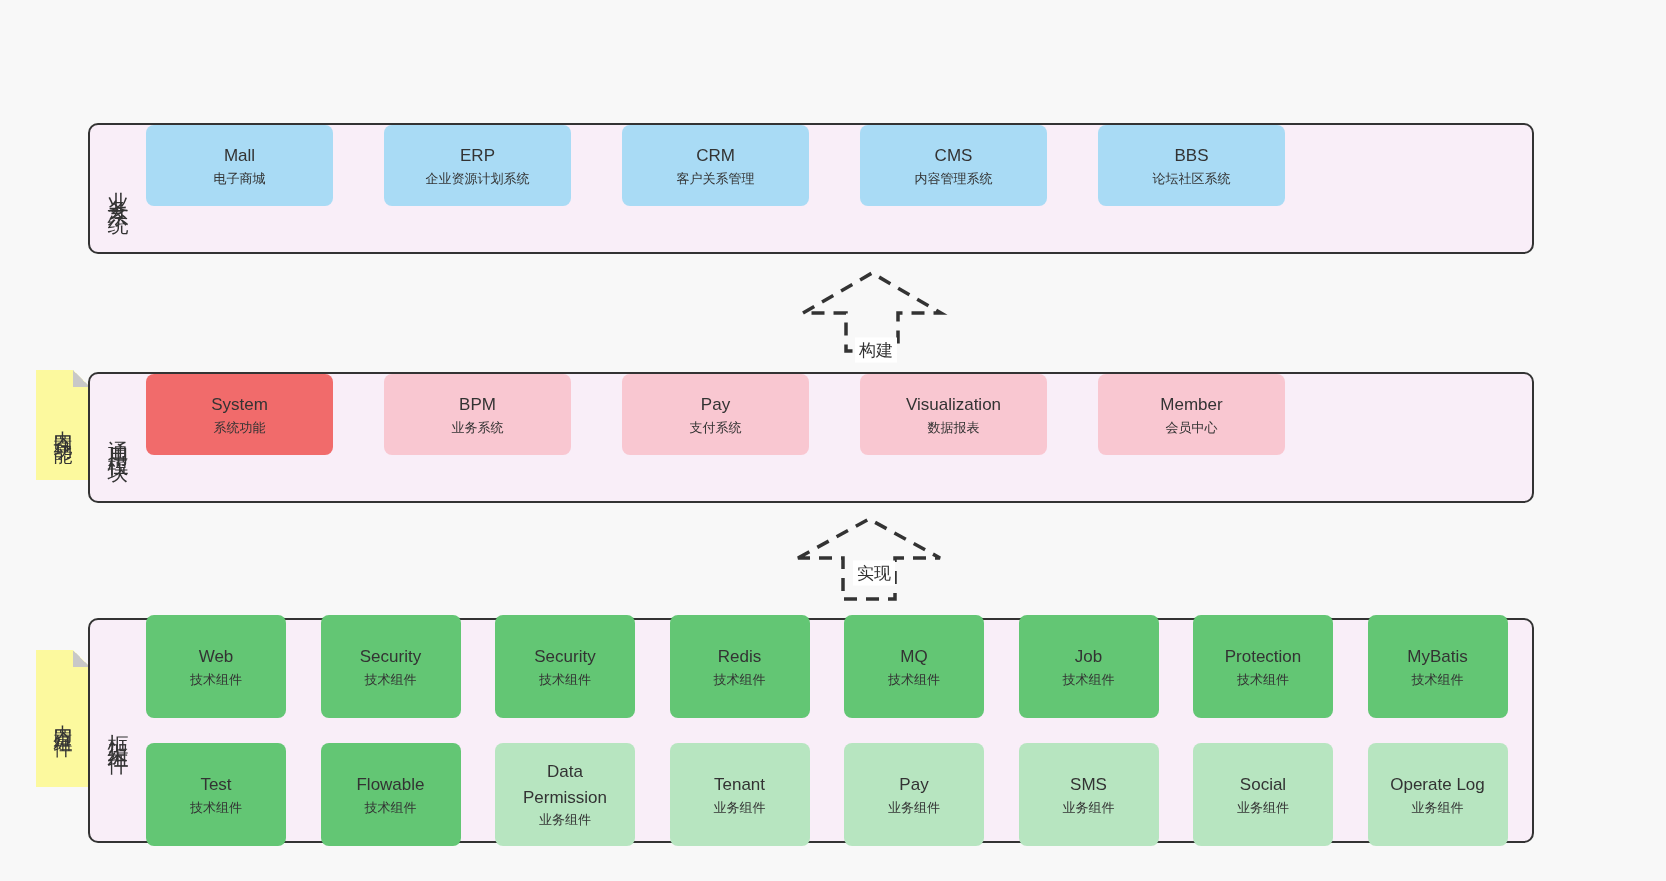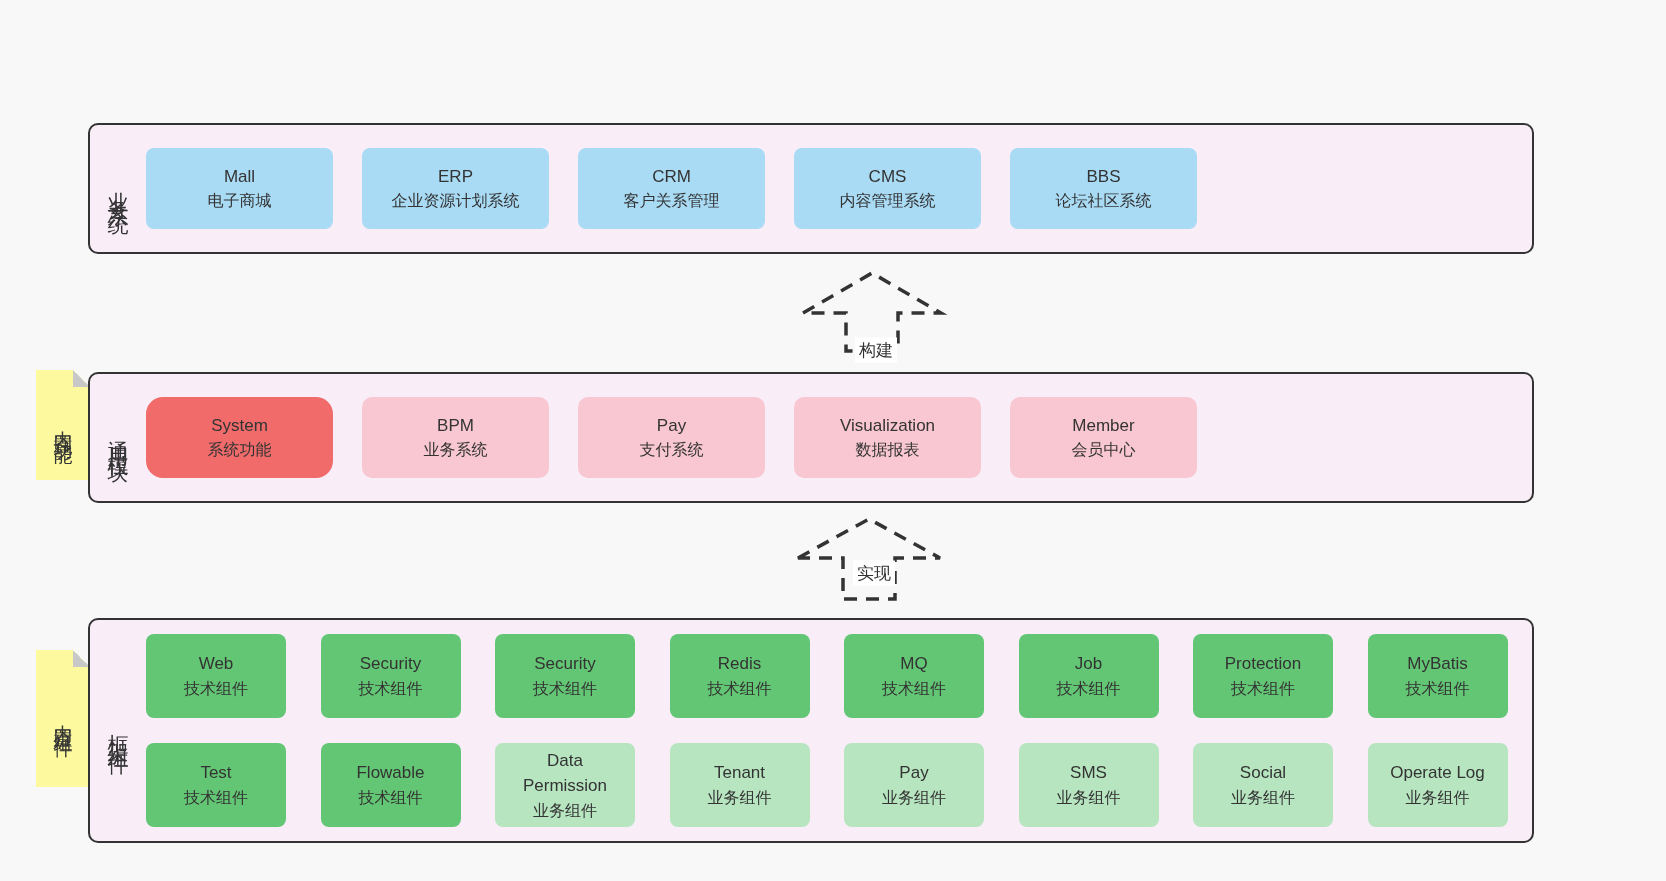--- a/index.html
+++ b/index.html
@@ -16,32 +16,32 @@
          background:var(--panel-bg);border:2px solid var(--panel-border);
          border-radius:10px;z-index:2;}
   #panel-business{top:123px;height:131px;}
   #panel-modules{top:372px;height:131px;}
   #panel-framework{top:618px;height:225px;}
   .vlabel{position:absolute;left:2px;top:0;bottom:0;width:52px;
           display:flex;align-items:center;justify-content:center;
           writing-mode:vertical-lr;text-orientation:upright;
           font-size:21px;letter-spacing:7px;color:var(--text);}
   .row6{position:absolute;left:56px;top:0;bottom:0;display:flex;
-        align-items:center;gap:29px;}
+        align-items:flex-start;gap:51px;}
   .grid{position:absolute;left:56px;top:0;bottom:0;display:flex;
         flex-direction:column;justify-content:center;gap:25px;}
   .grow{display:flex;gap:34.5px;}
   .node{box-sizing:border-box;width:187px;height:81px;border-radius:8px;
         display:flex;flex-direction:column;align-items:center;justify-content:center;
         text-align:center;line-height:1.5;padding:0 10px;}
   .node .t{font-size:17px;}
-  .node .s{font-size:16px;}
-  .node-sm{width:140px;height:84px;}
-  .blue{background:var(--node-blue);} .red{background:var(--node-red);border-radius:17px;}
-  .pink{background:var(--node-pink);border-radius:10px;} .green{background:var(--node-green);}
+  .node .s{font-size:13px;}
+  .node-sm{width:140px;height:103px;}
+  .blue{background:var(--node-blue);} .red{background:var(--node-red);}
+  .pink{background:var(--node-pink);} .green{background:var(--node-green);}
   .lgreen{background:var(--node-green-light);}
   .note{position:absolute;left:36px;width:54px;z-index:1;background:var(--note-yellow);
         display:flex;align-items:center;justify-content:center;
         writing-mode:vertical-lr;text-orientation:upright;
         font-size:19px;letter-spacing:5px;color:var(--text);
         clip-path:polygon(0 0,calc(100% - 17px) 0,100% 17px,100% 100%,0 100%);}
   .note::after{content:"";position:absolute;top:0;right:0;width:17px;height:17px;
         background:linear-gradient(to bottom left,transparent 0 50%,var(--note-fold) 50% 100%);}
   #note-modules{top:370px;height:110px;}
   #note-framework{top:650px;height:137px;}

